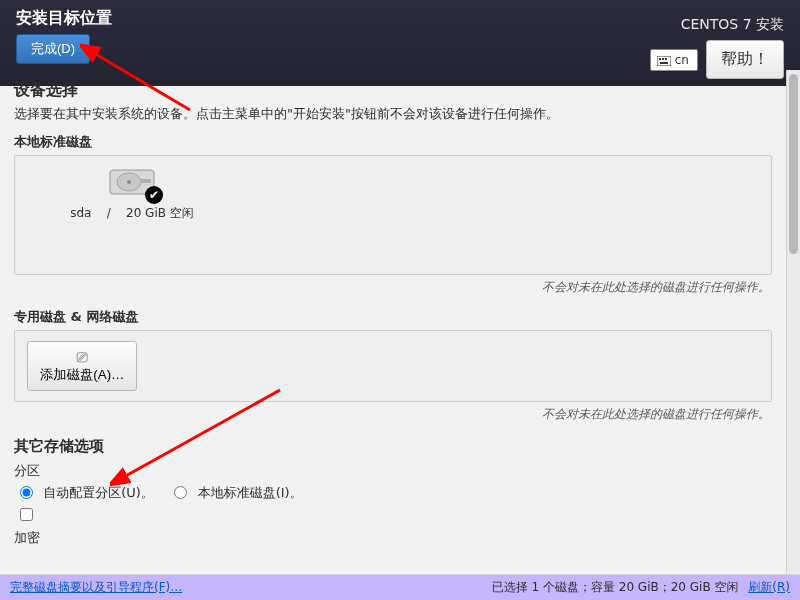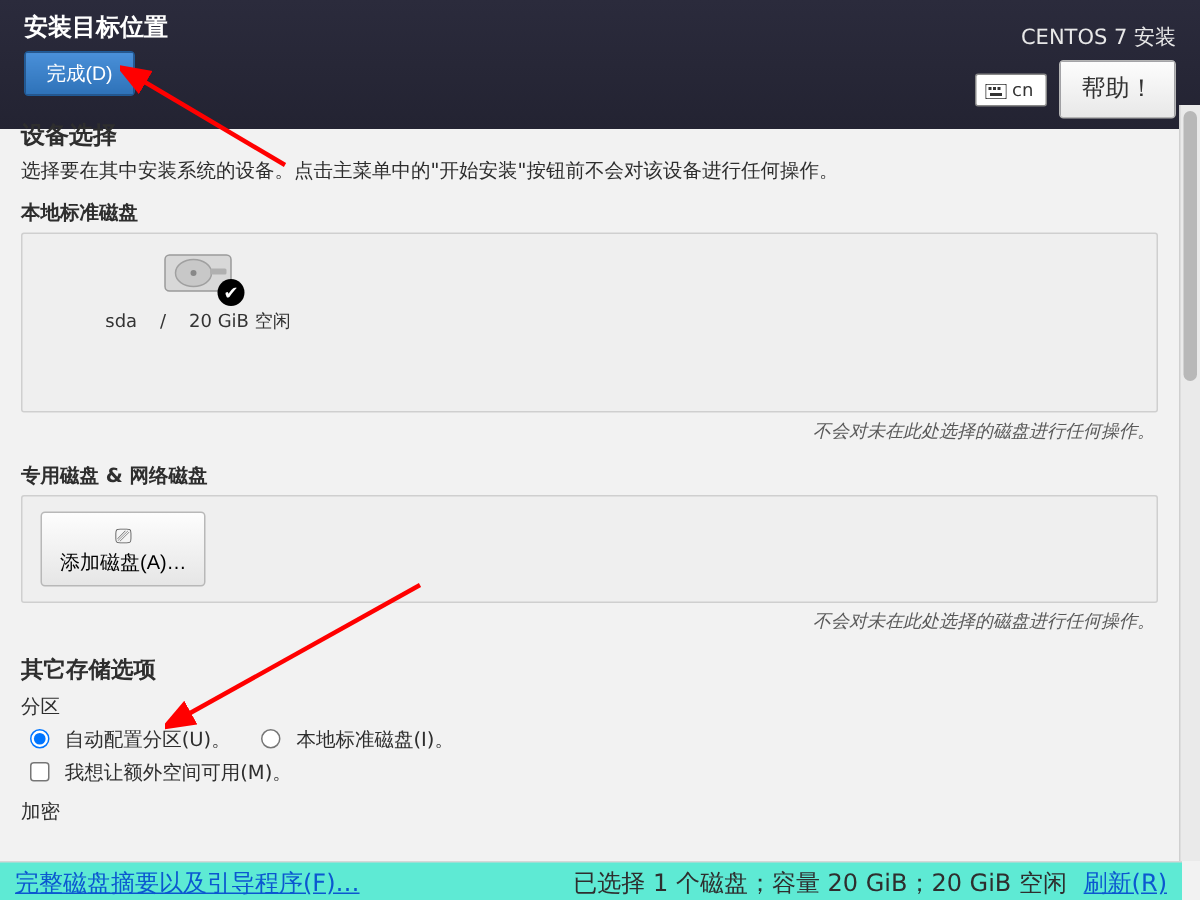--- a/index.html
+++ b/index.html
@@ -169,25 +169,25 @@
       line-height: 1.3;
     }
     .add-disk-btn .plus-icon { font-size: 14px; display: block; color: #555; }
     .opt-heading { font-size: 15px; font-weight: bold; margin-top: 14px; }
     .opt-sub { font-size: 13px; margin: 6px 0 4px 0; }
     .radio-row, .check-row { margin: 4px 0 4px 6px; font-size: 13px; }
     input[type=radio], input[type=checkbox] { margin-right: 6px; vertical-align: middle; }
     label { vertical-align: middle; }
     .bottombar {
       position: absolute;
-      left: 0; right: 12px; bottom: 0;
+      left: 0; right: 0; bottom: 0;
       height: 26px;
-      background: #5eead4;
+      background: #c4b5fd;
       border-top: 1px solid #d6d6d6;
-      font-size: 16px;
+      font-size: 12px;
       padding: 4px 10px 0 10px;
     }
     .bottom-left { color: #0b57d0; text-decoration: underline; cursor: pointer; }
     .bottom-right { position: absolute; right: 10px; top: 4px; }
     .bottom-right .refresh { color: #0b57d0; text-decoration: underline; cursor: pointer; margin-left: 6px; }
     
     .arrow-svg { position: absolute; pointer-events: none; }
   </style>
 </head>
 <body>
@@ -250,21 +250,20 @@
   <div class="opt-sub">分区</div>
   <div class="radio-row">
     <input type="radio" name="part" id="autop" checked="" style="">
     <label for="autop">自动配置分区(U)。</label>
     &nbsp;&nbsp;&nbsp;
     <input type="radio" name="part" id="manp" style="">
     <label for="manp">本地标准磁盘(I)。</label>
   </div>
   <div class="check-row">
     <input type="checkbox" id="extraspace" style="">
-    <label for="extraspace">我想让额外空间可用(M)。</label>
   </div>
   <div class="opt-sub" style="margin-top:8px;">加密</div>
 </div>
 
 <div class="scrollbar">
   <div class="thumb"></div>
 </div>
 
 <div class="bottombar">
   <span class="bottom-left">完整磁盘摘要以及引导程序(F)…</span>

